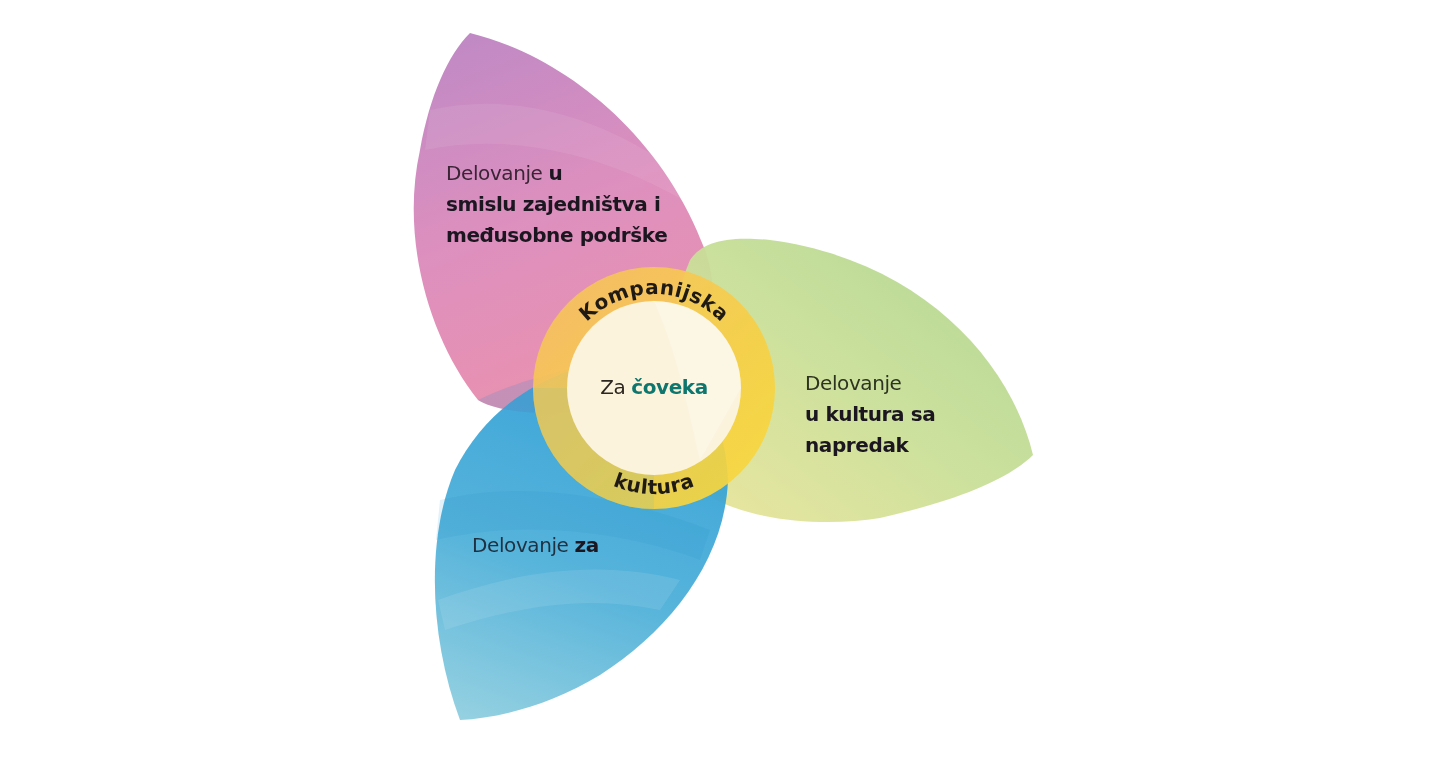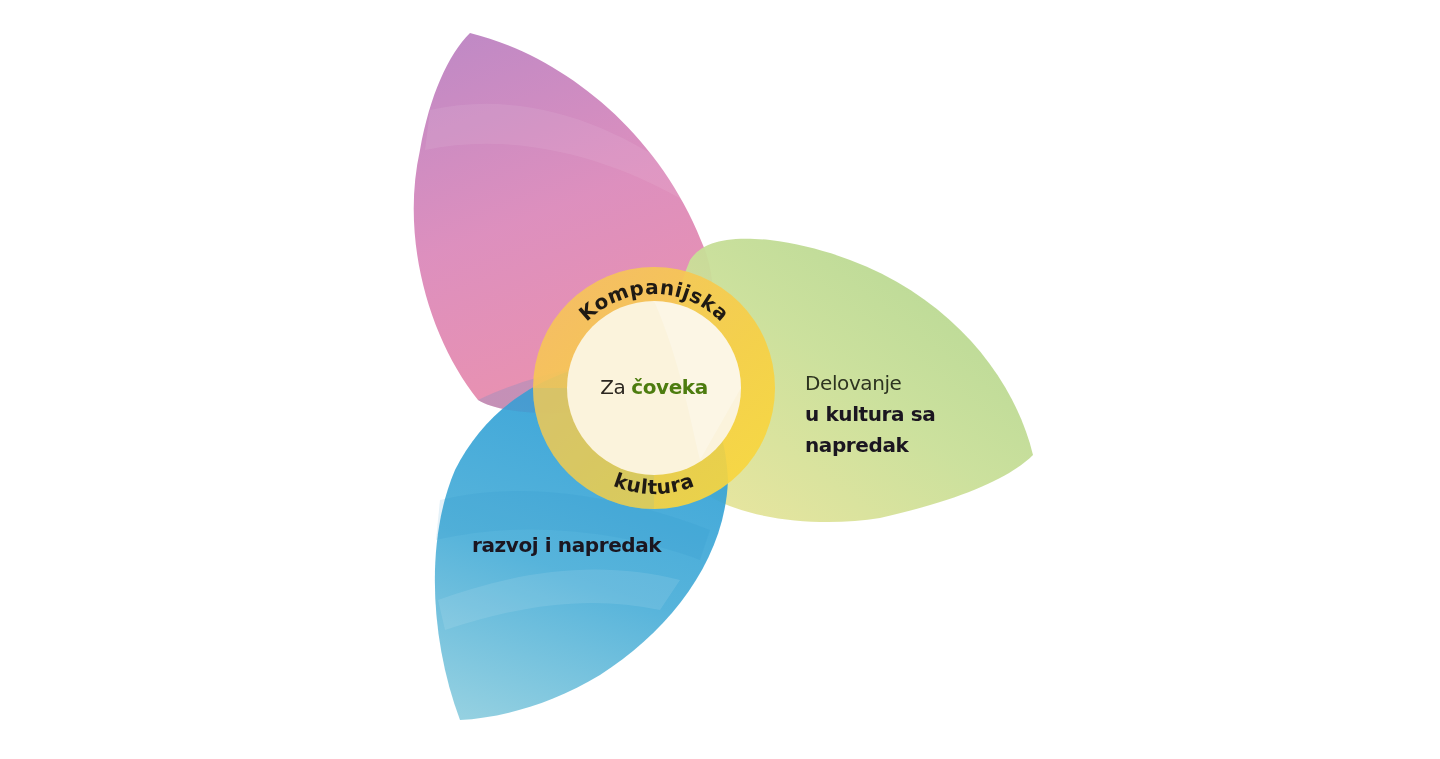--- a/index.html
+++ b/index.html
@@ -44,21 +44,21 @@
       position: absolute;
       left: 567px;
       top: 375px;
       width: 174px;
       text-align: center;
       font-size: 20px;
       color: #2b2620;
       letter-spacing: -0.4px;
       white-space: nowrap;
     }
-    #center-label b { font-weight: bold; color: #4d7c0f; }
+    #center-label b { font-weight: bold; color: #0f766e; }
     svg text {
       font-family: "DejaVu Sans", sans-serif;
     }
   </style>
 </head>
 <body>
 
 <div id="diagram">
   <svg width="1440" height="759" viewBox="0 0 1440 759" xmlns="http://www.w3.org/2000/svg">
     <defs>
@@ -129,25 +129,36 @@
     </text>
   </svg>
 
   
   <div id="center-label">
     <span>Za</span>
     <b>čoveka</b>
   </div>
 
   
+  <div id="label-pink" class="petal-label">
+    <span class="line">
+      <span>Delovanje</span>
+      <b>u</b>
+    </span>
+    <span class="line"><b>smislu zajedništva i</b></span>
+    <span class="line"><b>međusobne podrške</b></span>
+  </div>
 
   
   <div id="label-green" class="petal-label">
     <span class="line">Delovanje</span>
     <span class="line"><b>u kultura sa</b></span>
     <span class="line"><b>napredak</b></span>
   </div>
 
   
   <div id="label-blue" class="petal-label">
-    <span class="line"><b>razvoj i napredak</b></span>
+    <span class="line">
+      <span>Delovanje</span>
+      <b>za</b>
+    </span>
   </div>
 </div>
 
 </body></html>

